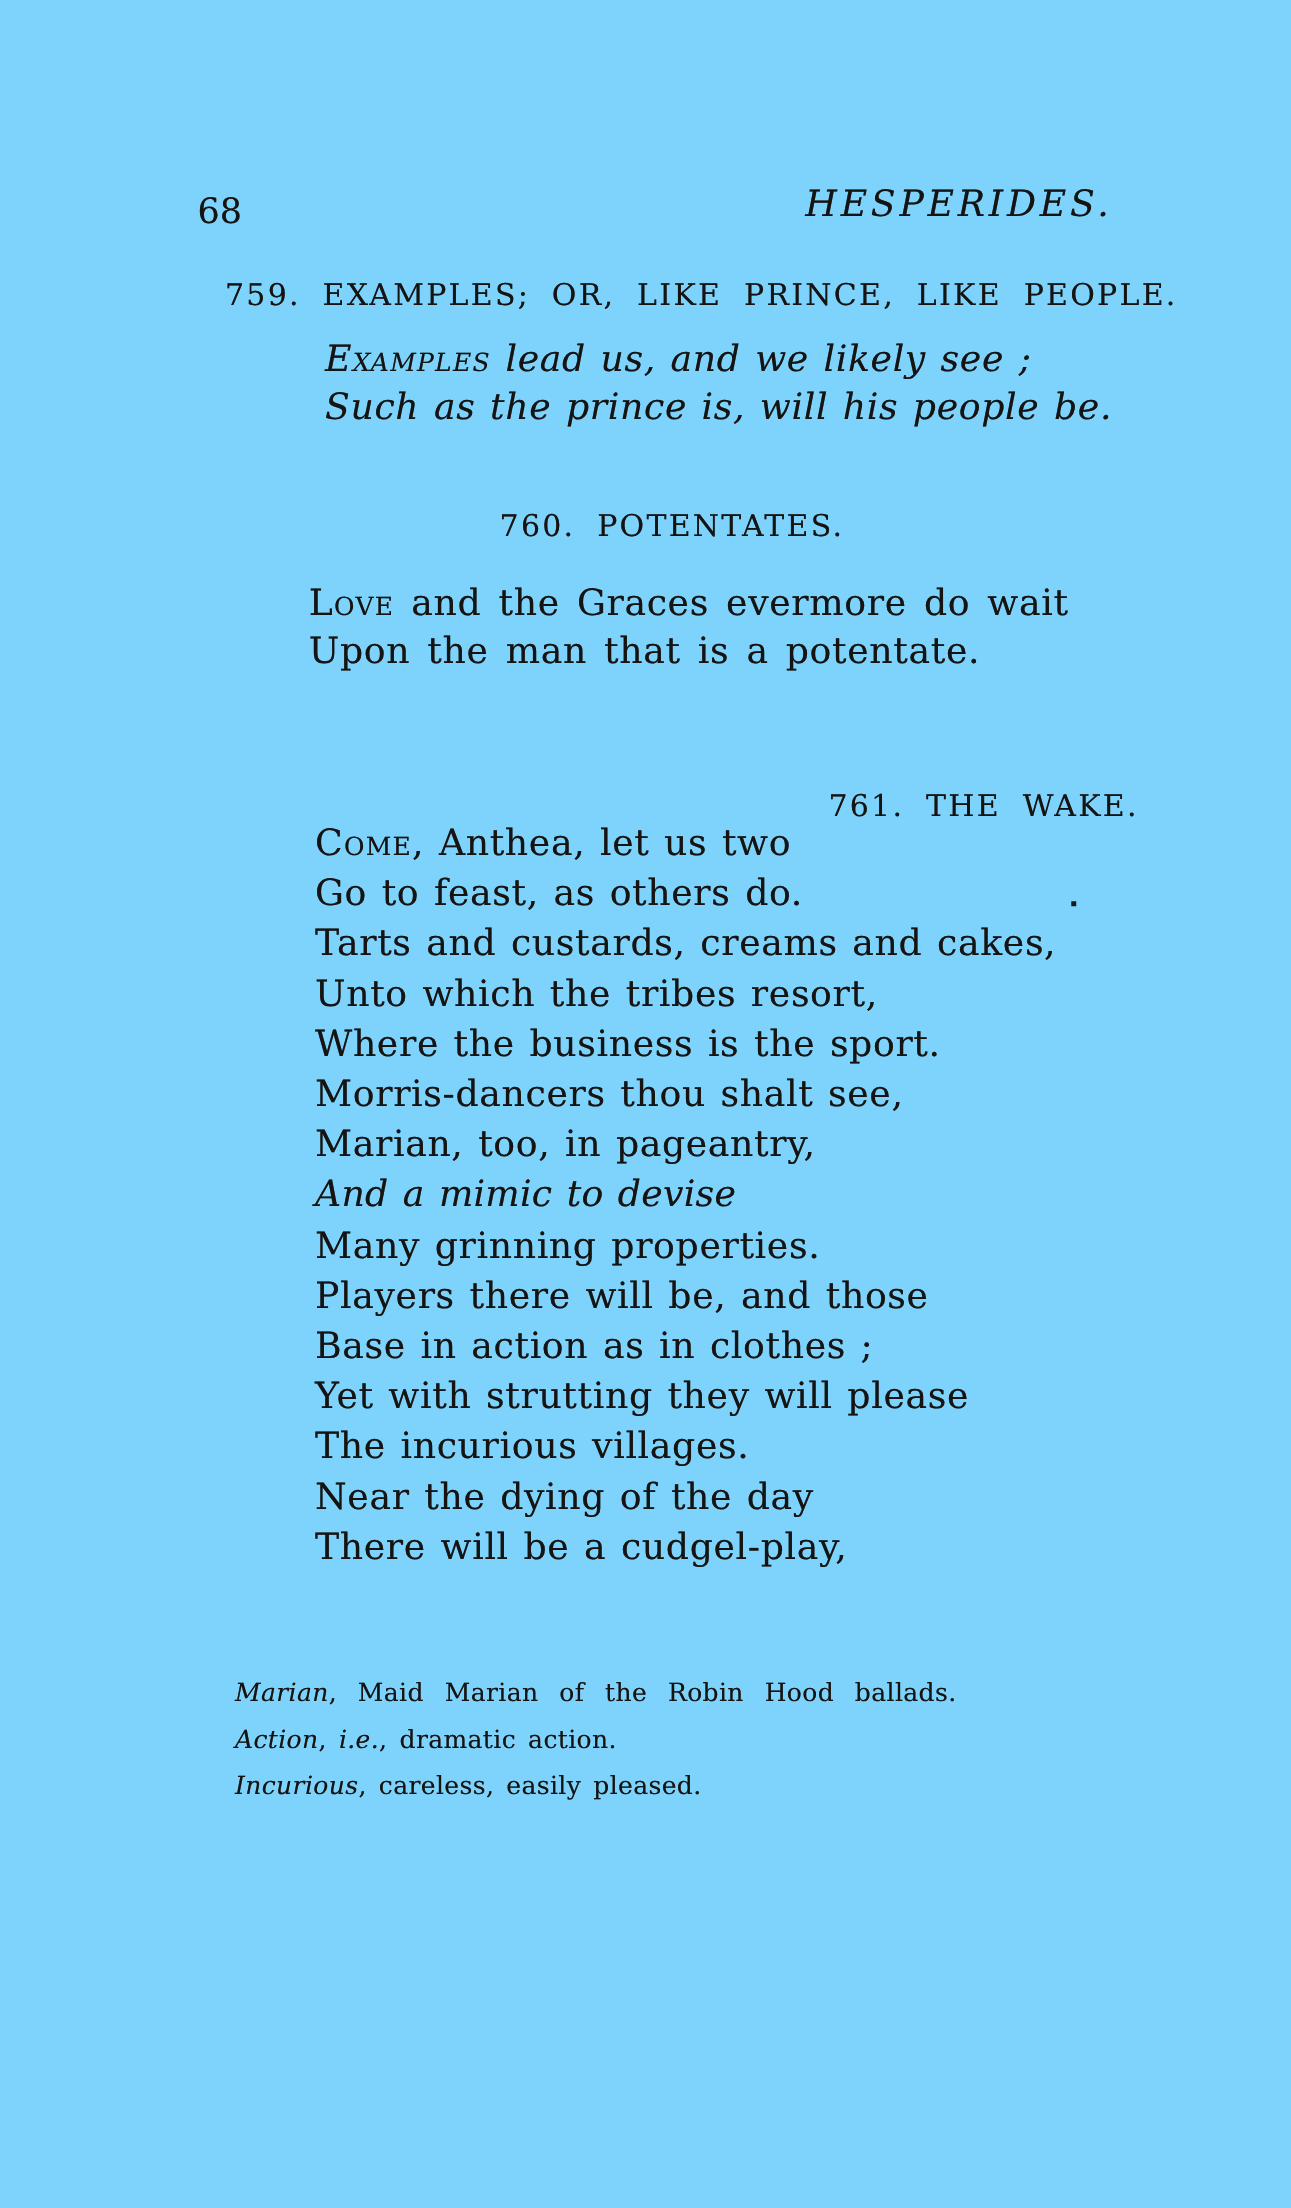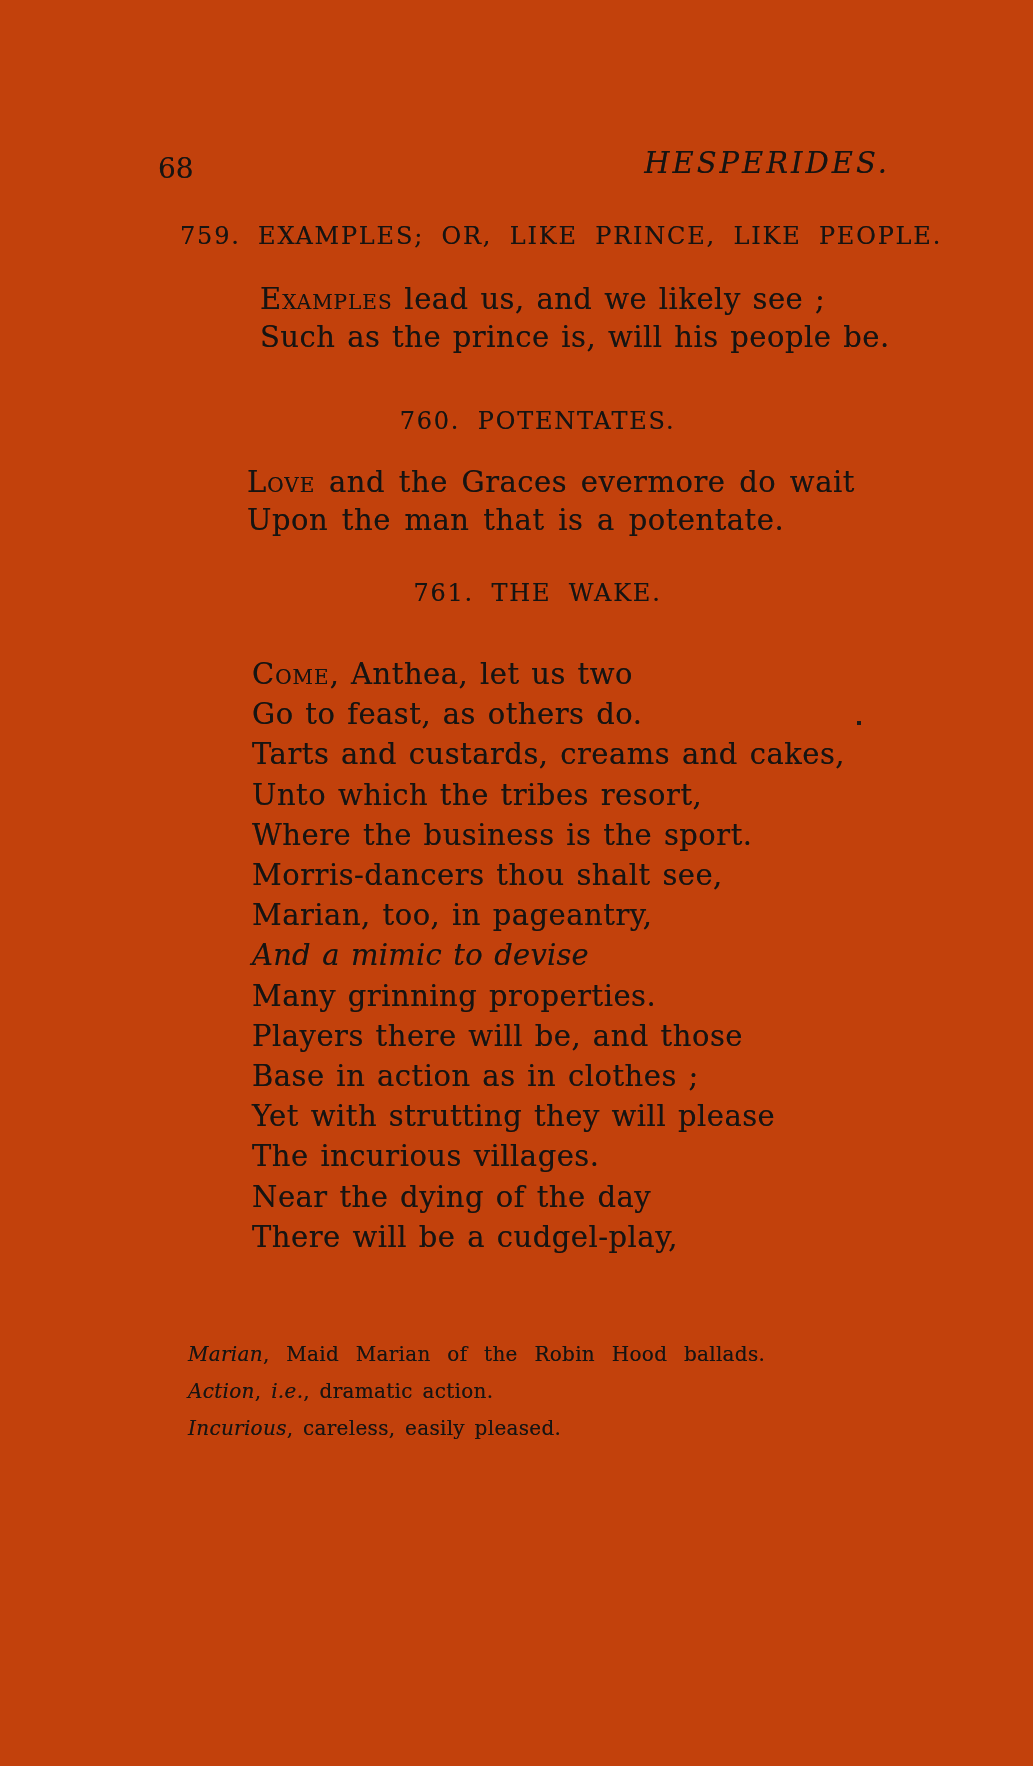--- a/index.html
+++ b/index.html
@@ -4,21 +4,21 @@
 <style>
   html, body {
     margin: 0;
     padding: 0;
     background: #ffffff;
   }
   .page {
     position: relative;
     width: 1033px;
     height: 1766px;
-    background: #c2410c;
+    background: #7dd3fc;
     font-family: "DejaVu Serif", serif;
     color: #161412;
     overflow: hidden;
   }
   .ink { text-shadow: 0 0 0.45px rgba(20,18,16,0.55); }
 
   
   .page-number {
     position: absolute;
     left: 158px;
@@ -45,31 +45,31 @@
     width: 747px;
     text-align: center;
     font-size: 24px;
     line-height: 30px;
     letter-spacing: 1.8px;
     word-spacing: 8px;
     white-space: nowrap;
   }
   .h-759 { top: 221px; margin-left: 16px; }
   .h-760 { top: 406px; }
-  .h-761 { top: 578px; }
+  .h-761 { top: 630px; text-align: right; }
 
   
   .poem-body {
     position: absolute;
     font-size: 29px;
     letter-spacing: 0.5px;
     word-spacing: 2px;
     white-space: nowrap;
   }
-  .p-759 { left: 260px; top: 280px; line-height: 38px; }
+  .p-759 { left: 260px; top: 268px; line-height: 38px; font-style: italic; }
   .p-760 { left: 247px; top: 463px; line-height: 38px; word-spacing: 4px; }
   .p-761 { left: 252px; top: 654px; line-height: 40.2px; }
   .poem-line { min-height: 1em; }
   .italic-line { font-style: italic; letter-spacing: 0.2px; }
 
   
   .smallcaps {
     font-variant: small-caps;
     font-variant-caps: small-caps;
     letter-spacing: 1px;

